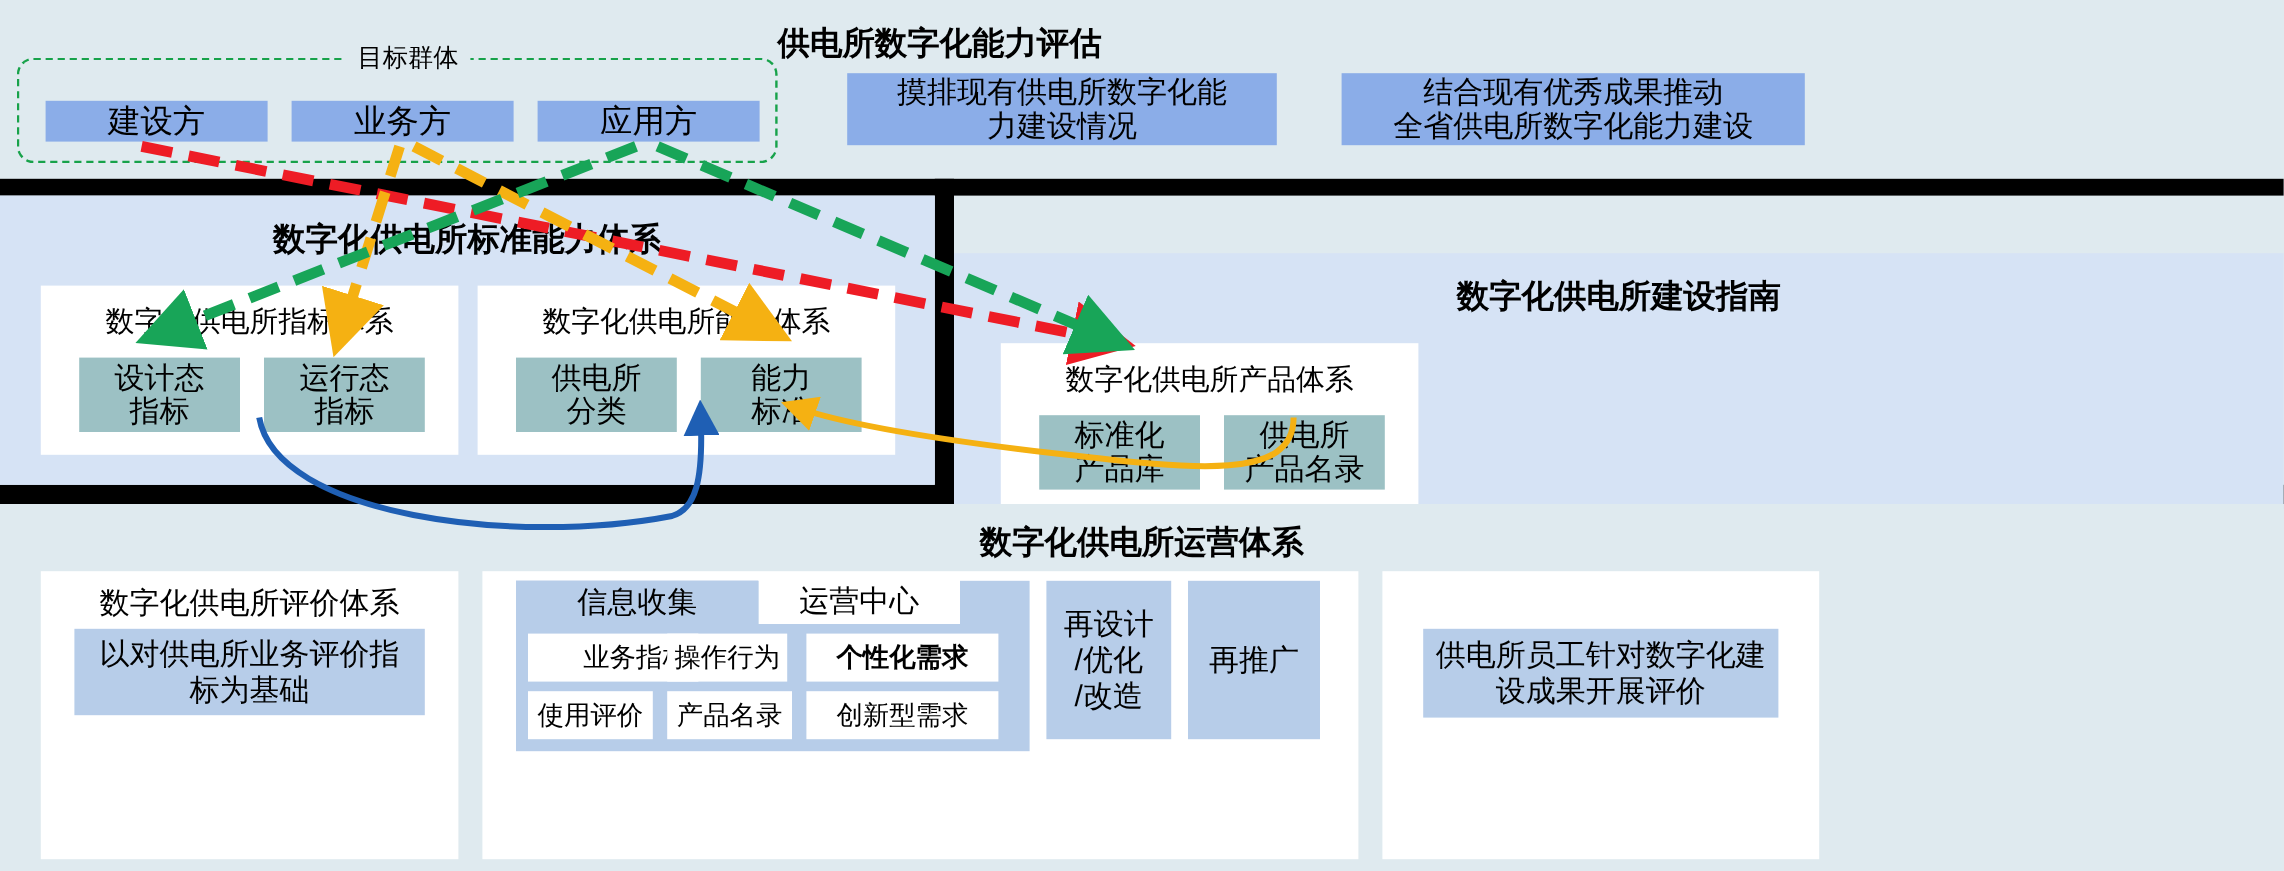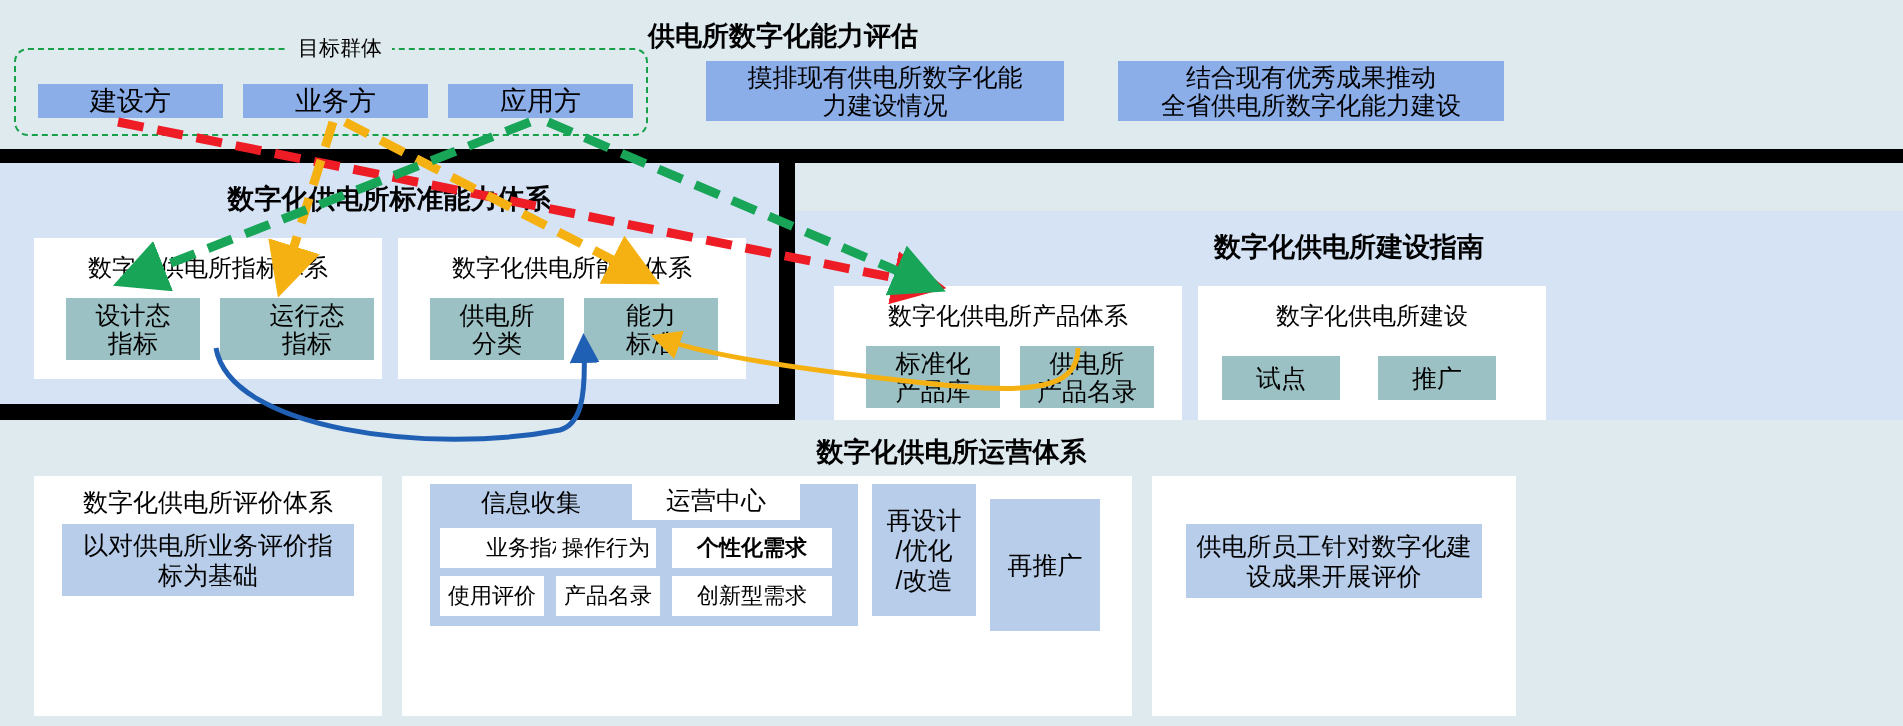--- a/index.html
+++ b/index.html
@@ -92,44 +92,39 @@
   <div class="black-bar bar-top"></div>
   <div class="black-bar bar-vert"></div>
   <div class="black-bar bar-mid"></div>
 
   <div class="panel panel-left">
     <div class="panel-title">数字化供电所标准能力体系</div>
 
     <div class="sub-card pl-c0">
       <div class="sub-card-title">数字化供电所指标体系</div>
       <div class="teal-box sub-item" style="left:32px;width:134px;">设计态<br>指标</div>
-      <div class="teal-box sub-item" style="left:186px;width:134px;padding-left:20px;">运行态<br>指标</div>
+      <div class="teal-box sub-item" style="left:186px;width:134px;">运行态<br>指标</div>
     </div>
 
     <div class="sub-card pl-c1">
       <div class="sub-card-title">数字化供电所能力体系</div>
       <div class="teal-box sub-item" style="left:32px;width:134px;">供电所<br>分类</div>
       <div class="teal-box sub-item" style="left:186px;width:134px;">能力<br>标准</div>
     </div>
   </div>
 
   <div class="panel panel-right">
     <div class="panel-title">数字化供电所建设指南</div>
 
     <div class="sub-card pr-c0">
       <div class="sub-card-title">数字化供电所产品体系</div>
       <div class="teal-box sub-item" style="left:32px;width:134px;">标准化<br>产品库</div>
       <div class="teal-box sub-item" style="left:186px;width:134px;">供电所<br>产品名录</div>
     </div>
 
-    <div class="sub-card pr-c1">
-      <div class="sub-card-title">数字化供电所建设</div>
-      <div class="teal-box sub-item" style="left:24px;width:118px;height:44px;top:70px;">试点</div>
-      <div class="teal-box sub-item" style="left:180px;width:118px;height:44px;top:70px;">推广</div>
-    </div>
   </div>
 
   <div class="panel-bottom">
     <div class="bottom-title">数字化供电所运营体系</div>
 
     <div class="bcard" style="left:34px;width:348px;height:240px;">
       <div class="bcard-title">数字化供电所评价体系</div>
       <div class="ltblue-box" style="position:absolute;left:28px;top:48px;width:292px;height:72px;font-size:25px;">以对供电所业务评价指<br>标为基础</div>
     </div>
 
@@ -141,21 +136,21 @@
 
       <div class="white-sm" style="position:absolute;left:38px;top:52px;width:104px;height:40px;font-size:22px;z-index:3;padding-left:38px;">业务指标</div>
       <div class="white-sm" style="position:absolute;left:154px;top:52px;width:100px;height:40px;font-size:22px;z-index:3;">操作行为</div>
       <div class="white-sm" style="position:absolute;left:38px;top:100px;width:104px;height:40px;font-size:22px;z-index:3;">使用评价</div>
       <div class="white-sm" style="position:absolute;left:154px;top:100px;width:104px;height:40px;font-size:22px;z-index:3;">产品名录</div>
 
       <div class="white-sm" style="position:absolute;left:270px;top:52px;width:160px;height:40px;font-size:22px;z-index:3;font-weight:bold;">个性化需求</div>
       <div class="white-sm" style="position:absolute;left:270px;top:100px;width:160px;height:40px;font-size:22px;z-index:3;">创新型需求</div>
 
       <div class="ltblue-box" style="position:absolute;left:470px;top:8px;width:104px;height:132px;font-size:25px;z-index:3;white-space:pre-line;">再设计<br>/优化<br>/改造</div>
-      <div class="ltblue-box" style="position:absolute;left:588px;top:8px;width:110px;height:132px;font-size:25px;z-index:3;margin-top:15px;">再推广</div>
+      <div class="ltblue-box" style="position:absolute;left:588px;top:8px;width:110px;height:132px;font-size:25px;z-index:3;">再推广</div>
     </div>
 
     <div class="bcard" style="left:1152px;width:364px;height:240px;">
       <div class="ltblue-box" style="position:absolute;left:34px;top:48px;width:296px;height:74px;font-size:25px;">供电所员工针对数字化建<br>设成果开展评价</div>
     </div>
   </div>
 
   <svg class="arrows" viewBox="0 0 1903 726">
     <defs>
       <marker id="mk-red" markerWidth="6" markerHeight="6" refX="3" refY="3" orient="auto">

